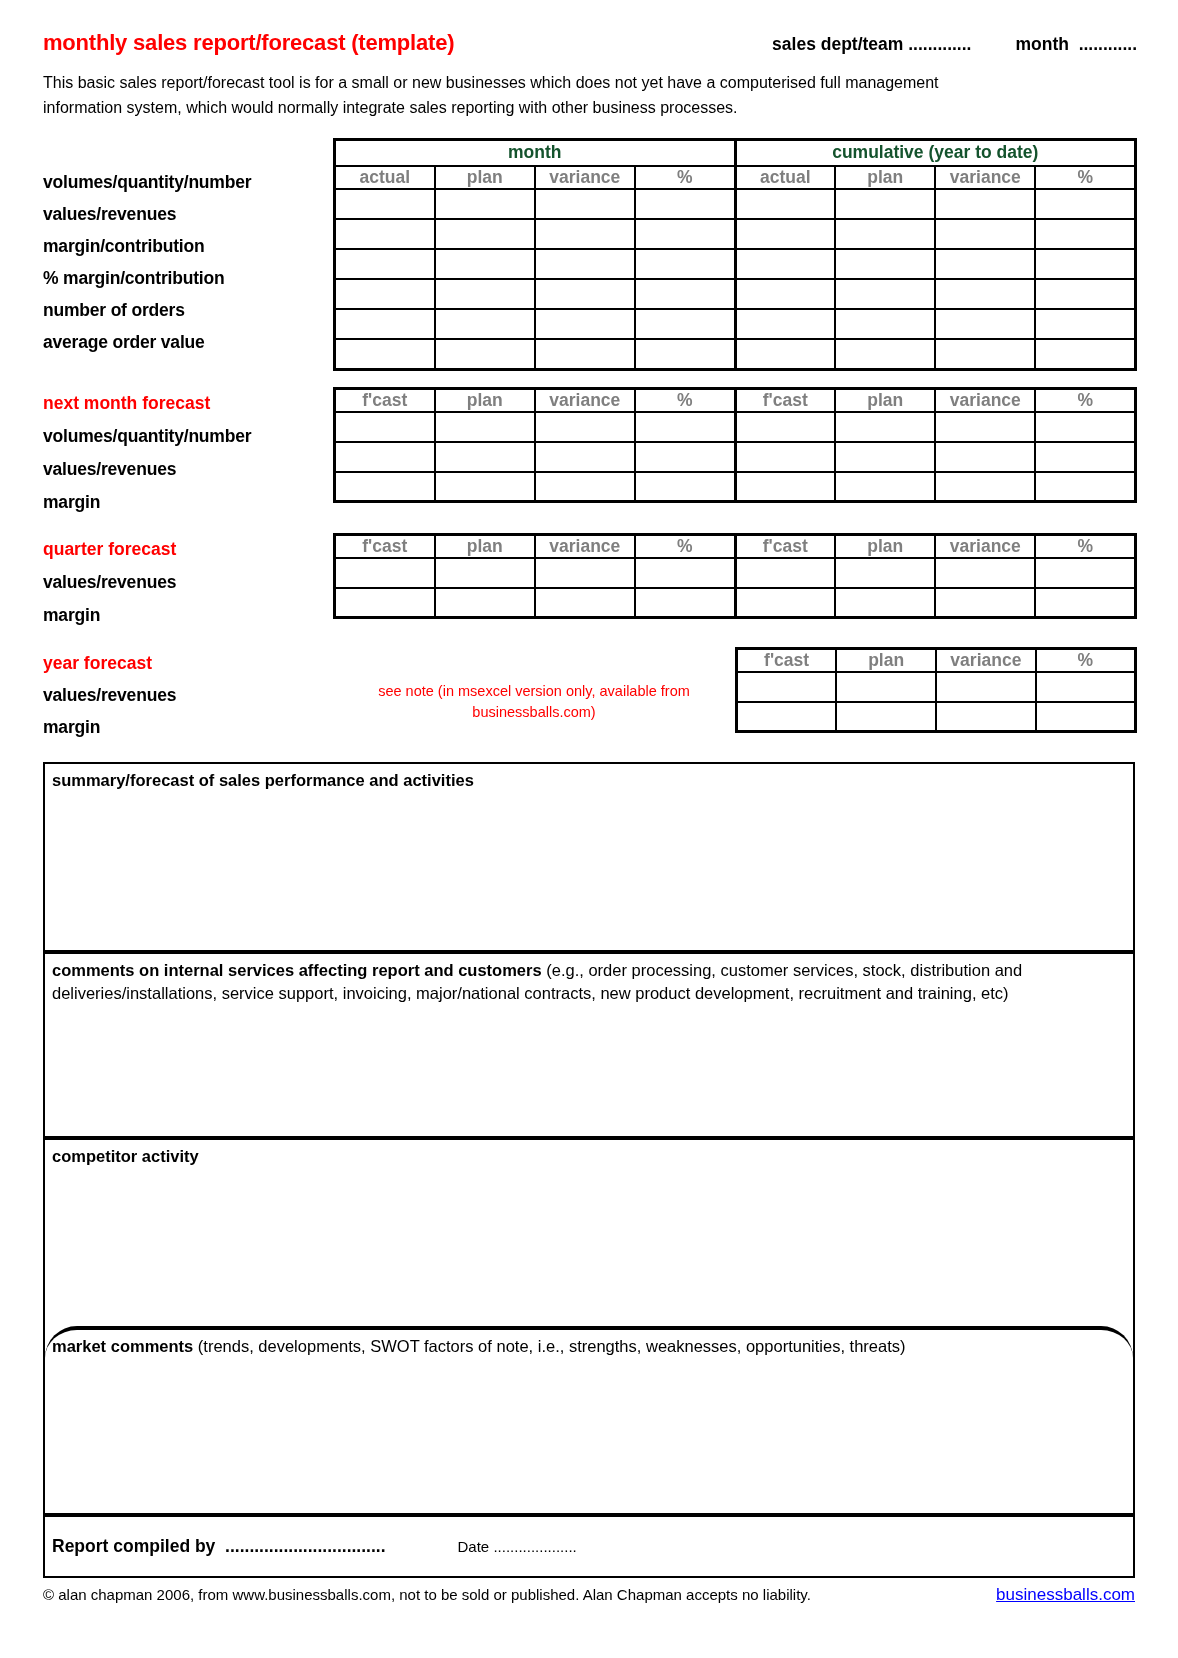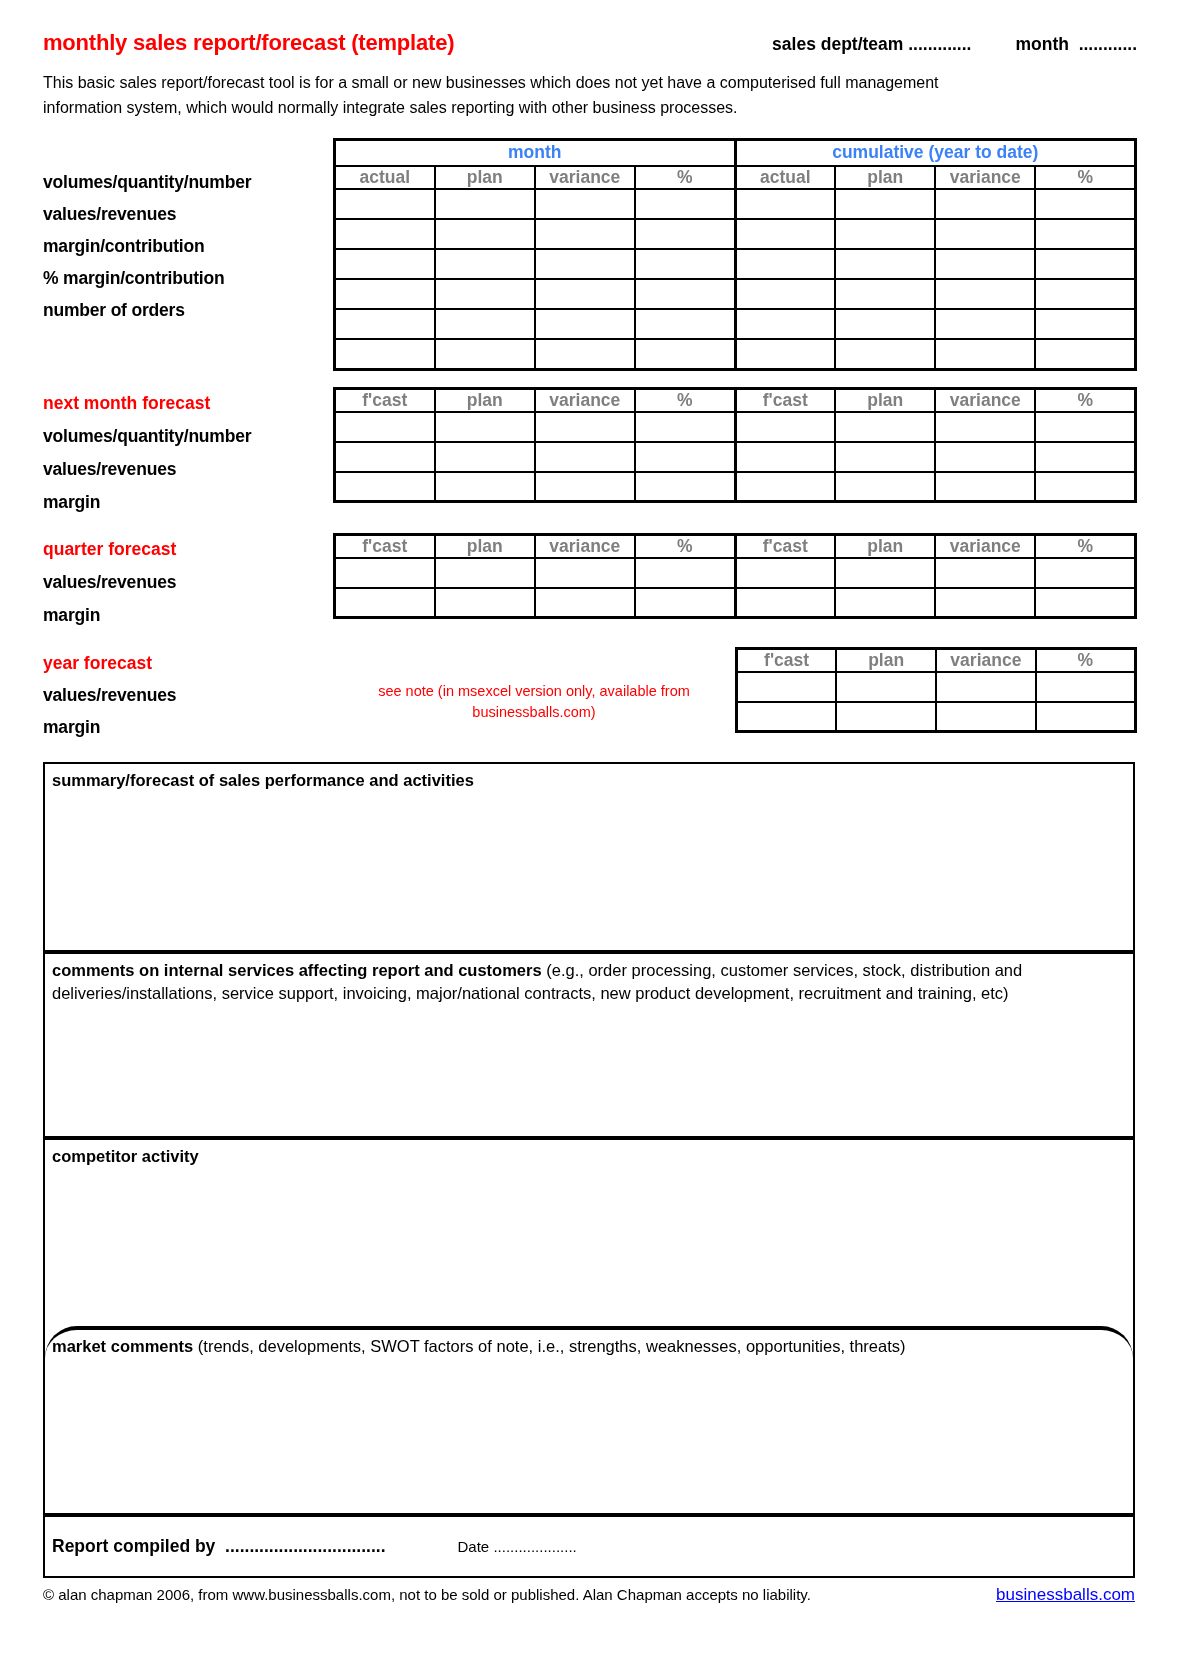--- a/index.html
+++ b/index.html
@@ -31,21 +31,21 @@
   .lab-spacer { height: 29px; }
   .sec-title { color: #ff0000; font-weight: bold; font-size: 17.5px; height: 33px; display: flex; align-items: center; }
   .row-label { font-weight: bold; font-size: 17.5px; display: flex; align-items: center; letter-spacing: -0.2px; }
   .rl-32 { height: 32px; }
   .rl-33 { height: 33px; }
 
   table.grid { border-collapse: collapse; table-layout: fixed; border: 3px solid #000; background: #fff; }
   .grid td { border: 2px solid #000; padding: 0 2px; text-align: center; overflow: hidden; }
   .w804 { width: 804px; }
   .w403 { width: 403px; }
-  .group-row td { height: 27px; color: #3b82f6; font-weight: bold; font-size: 17.5px; }
+  .group-row td { height: 27px; color: #14532d; font-weight: bold; font-size: 17.5px; }
   .head-row td  { height: 16px; color: #7f7f7f; font-weight: bold; font-size: 17.5px; }
   .data-row td  { height: 30px; }
   .half-split { border-left-width: 3px !important; }
 
   
   .note-area { flex: 0 0 402px; margin-top: 34px; padding: 0 18px; }
   .note-text { color: #ff0000; font-size: 14.5px; line-height: 1.45; text-align: center; }
 
   
   .bigbox { margin-top: 18px; width: 1092px; border: 2px solid #000; }
@@ -79,20 +79,21 @@
   <div class="intro">This basic sales report/forecast tool is for a small or new businesses which does not yet have a computerised full management information system, which would normally integrate sales reporting with other business processes.</div>
 
   <div class="section sec1">
     <div class="labels">
       <div class="lab-spacer"></div>
       <div class="row-label rl-32">volumes/quantity/number</div>
       <div class="row-label rl-32">values/revenues</div>
       <div class="row-label rl-32">margin/contribution</div>
       <div class="row-label rl-32">% margin/contribution</div>
       <div class="row-label rl-32">number of orders</div>
+      <div class="row-label rl-32">average order value</div>
     </div>
     <table class="grid w804">
       <tbody>
           <tr class="group-row">
         <td colspan="4">month</td>
         <td colspan="4" class="half-split">cumulative (year to date)</td>
       </tr>
       <tr class="head-row">
         <td>actual</td>
         <td>plan</td>

